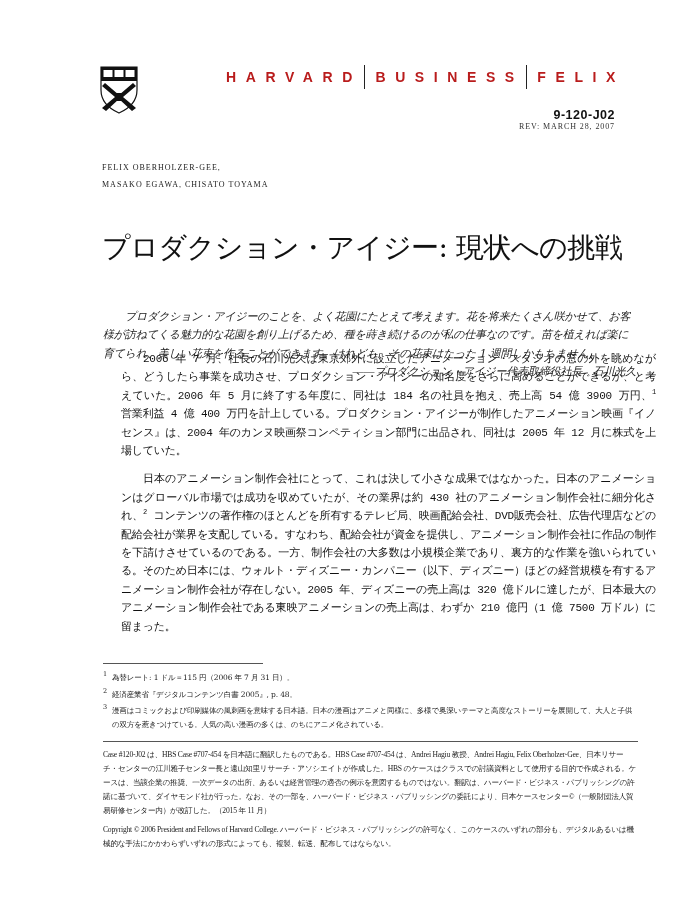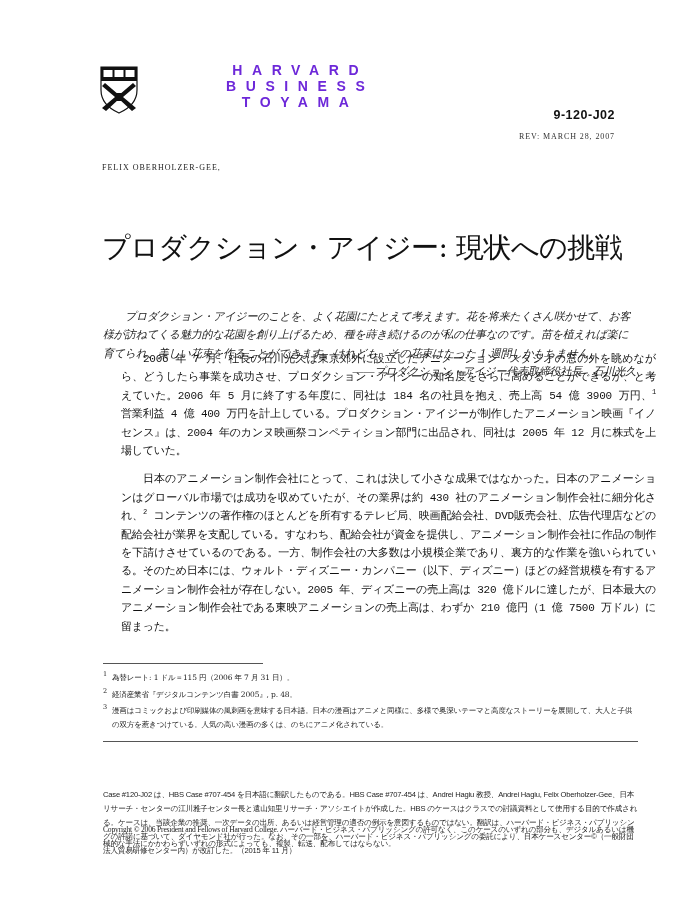--- a/index.html
+++ b/index.html
@@ -6,30 +6,30 @@
     body {
       width: 700px; height: 906px; position: relative; overflow: hidden;
       font-family: "DejaVu Serif", "Liberation Serif", serif;
       color: #1a1a1a;
     }
     .shield { position: absolute; left: 100px; top: 66px; width: 38px; height: 48px; }
     .hbs-header {
       position: absolute; left: 226px; top: 62px; height: 30px;
       display: flex; align-items: center;
       font-family: "Liberation Sans", "DejaVu Sans", sans-serif;
-      font-weight: bold; font-size: 14px; letter-spacing: 9.6px; color: #6d28d9; flex-direction: column;
+      font-weight: bold; font-size: 14px; letter-spacing: 9.6px; color: #b91c1c;
     }
     .hbs-header .sep { width: 1.5px; height: 24px; background: #222; margin: 0 10px 0 2px; }
     .case-no {
       position: absolute; right: 85px; top: 108px;
       font-family: "Liberation Sans", "DejaVu Sans", sans-serif;
       font-weight: bold; font-size: 12.5px; letter-spacing: 0.5px; color: #111;
     }
     .rev {
-      position: absolute; right: 85px; top: 132px;
+      position: absolute; right: 85px; top: 122px;
       font-family: "Liberation Serif", serif; font-size: 8px; letter-spacing: 0.9px; color: #333;
     }
     .authors {
       position: absolute; left: 102px; top: 160px;
       font-family: "Liberation Serif", serif; font-size: 8px; letter-spacing: 1px; line-height: 16.5px; color: #222;
     }
     .title {
       position: absolute; left: 102px; top: 229px;
       font-family: "DejaVu Serif", serif; font-size: 28px; color: #111; letter-spacing: -0.5px;
     }
@@ -52,23 +52,22 @@
     .footnotes {
       position: absolute; left: 103px; top: 671px; width: 535px;
       font-family: "DejaVu Serif", serif; font-size: 7.5px; line-height: 13.5px; color: #222;
       letter-spacing: -0.15px;
     }
     .footnotes .fn { margin: 0 0 3px 0; padding-left: 9px; position: relative; }
     .footnotes .fn sup { position: absolute; left: 0; top: -3px; font-size: 6.5px; }
     .notice-rule { position: absolute; left: 103px; top: 741px; width: 535px; height: 1px; background: #555; }
     .notice {
       position: absolute; left: 103px; top: 748px; width: 535px;
-      font-family: Liberation Sans, sans-serif; font-size: 7.6px; line-height: 13.9px; color: #222;
+      font-family: Liberation Serif, serif; font-size: 7.6px; line-height: 13.9px; color: #222;
       letter-spacing: -0.2px;
-      margin-top: 40px;
     }
     .copyright {
       position: absolute; left: 103px; top: 823px; width: 535px;
       font-family: Liberation Serif, serif; font-size: 7.6px; line-height: 13.9px; color: #222;
       letter-spacing: -0.2px;
     }
     sup.ref { font-size: 7px; vertical-align: super; line-height: 0; }
   </style>
 </head>
 <body>
@@ -83,28 +82,29 @@
     <path d="M5 17 L19 29 L33 17 L36 20 L23 31 L36 42 L32 45 L19 33 L6 45 L2 42 L15 31 L2 20 Z" fill="#111"></path>
     <rect x="15" y="27" width="8" height="8" fill="#111"></rect>
   </svg>
 </div>
 
 <div class="hbs-header">
   <span>HARVARD</span>
   <span class="sep"></span>
   <span>BUSINESS</span>
   <span class="sep"></span>
-  <span>TOYAMA</span>
+  <span>FELIX</span>
 </div>
 
 <div class="case-no">9-120-J02</div>
 <div class="rev">REV: MARCH 28, 2007</div>
 
 <div class="authors">
   <div>FELIX OBERHOLZER-GEE,</div>
+  <div>MASAKO EGAWA, CHISATO TOYAMA</div>
 </div>
 
 <div class="title">プロダクション・アイジー: 現状への挑戦</div>
 
 <div class="epigraph">
   <p>プロダクション・アイジーのことを、よく花園にたとえて考えます。花を将来たくさん咲かせて、お客様が訪ねてくる魅力的な花園を創り上げるため、種を蒔き続けるのが私の仕事なのです。苗を植えれば楽に育てられ、美しい花束を作ることができます。けれども、その花束はたった 1 週間しかもちません。</p>
   <p class="attrib">――プロダクション・アイジー代表取締役社長　石川光久</p>
 </div>
 
 <div class="body-text">

